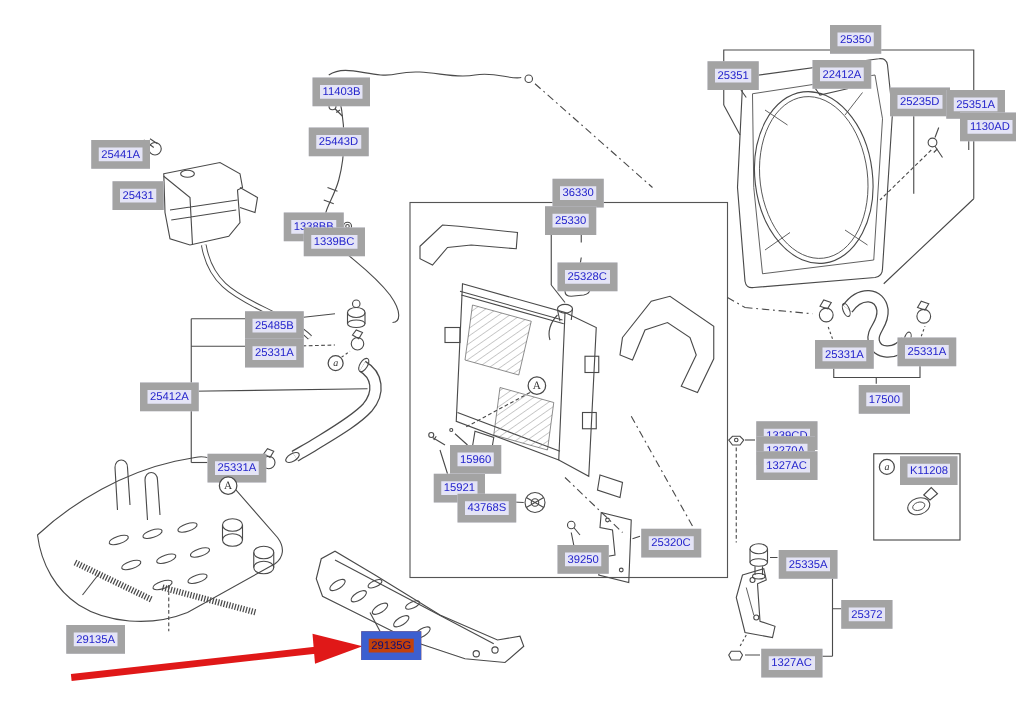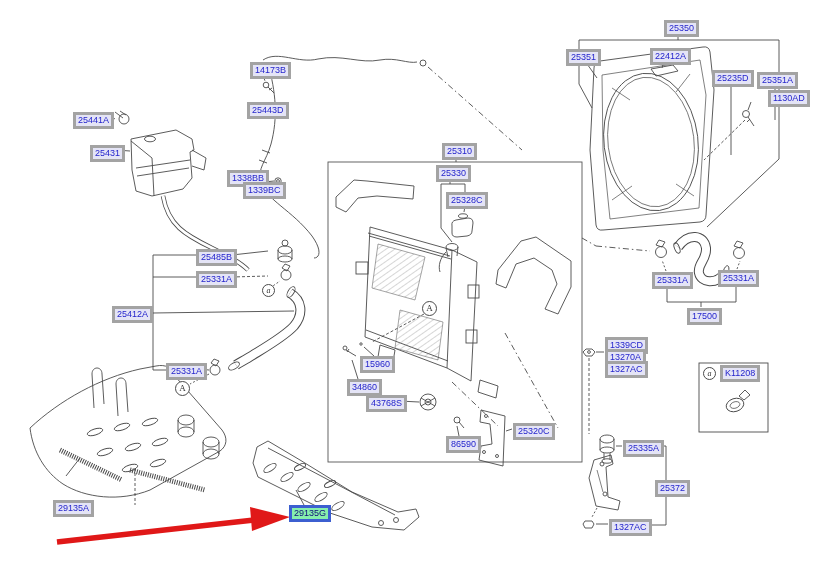--- a/index.html
+++ b/index.html
@@ -1,22 +1,22 @@
 <!DOCTYPE html>
 <html><head>
 <meta charset="utf-8">
 <style>
   html,body{margin:0;padding:0;background:#fff;}
   #canvas{position:relative;width:813px;height:582px;background:#ffffff;overflow:hidden;
           font-family:"Liberation Sans",sans-serif;}
   svg{position:absolute;left:0;top:0;}
   .lbl{position:absolute;font:9px/11px "Liberation Sans",sans-serif;letter-spacing:0;
-       padding:0 2px;background:#e4e4f6;border:3px solid #a3a3a3;color:#2424cc;
+       padding:0 2px;background:#e4e4f6;border:6px solid #a3a3a3;color:#2424cc;
        white-space:nowrap;cursor:pointer;}
-  .lbl.hl{background:#86efac;border-color:#3c5fd0;color:#0d0d78;}
+  .lbl.hl{background:#c2410c;border-color:#3c5fd0;color:#0d0d78;}
   .marker{position:absolute;border:1px solid #4a4a4a;border-radius:50%;background:#fff;
           color:#333;text-align:center;font-family:"Liberation Serif",serif;}
   .mA{width:13px;height:13px;font-size:9px;line-height:13px;}
   .ma{width:11px;height:11px;font-size:8px;line-height:11px;font-style:italic;}
 </style>
 </head>
 <body>
 
 <div id="canvas">
 
@@ -234,55 +234,55 @@
       <path d="M739,396 L745,390 L750,395 L744,400 Z"></path>
     </g>
 
     <g>
       <path d="M57,542 L254,520" stroke="#e01818" stroke-width="5.5"></path>
       <polygon points="250,507 290,517 252,531" fill="#e01818" stroke="none"></polygon>
     </g>
   </g>
 </svg>
 
-<div class="lbl" style="left:250px;top:62px">14173B</div>
+<div class="lbl" style="left:250px;top:62px">11403B</div>
 <div class="lbl" style="left:247px;top:102px">25443D</div>
 <div class="lbl" style="left:73px;top:112px">25441A</div>
 <div class="lbl" style="left:90px;top:145px">25431</div>
 <div class="lbl" style="left:227px;top:170px">1338BB</div>
 <div class="lbl" style="left:243px;top:182px">1339BC</div>
 <div class="lbl" style="left:196px;top:249px">25485B</div>
 <div class="lbl" style="left:196px;top:271px">25331A</div>
 <div class="lbl" style="left:112px;top:306px">25412A</div>
 <div class="lbl" style="left:166px;top:363px">25331A</div>
 <div class="lbl" style="left:53px;top:500px">29135A</div>
 <div class="lbl hl" style="left:289px;top:505px">29135G</div>
-<div class="lbl" style="left:442px;top:143px">25310</div>
+<div class="lbl" style="left:442px;top:143px">36330</div>
 <div class="lbl" style="left:436px;top:165px">25330</div>
-<div class="lbl" style="left:446px;top:192px">25328C</div>
+<div class="lbl" style="left:446px;top:210px">25328C</div>
 <div class="lbl" style="left:360px;top:356px">15960</div>
-<div class="lbl" style="left:347px;top:379px">34860</div>
+<div class="lbl" style="left:347px;top:379px">15921</div>
 <div class="lbl" style="left:366px;top:395px">43768S</div>
-<div class="lbl" style="left:446px;top:436px">86590</div>
+<div class="lbl" style="left:446px;top:436px">39250</div>
 <div class="lbl" style="left:513px;top:423px">25320C</div>
 <div class="lbl" style="left:664px;top:20px">25350</div>
 <div class="lbl" style="left:566px;top:49px">25351</div>
 <div class="lbl" style="left:650px;top:48px">22412A</div>
 <div class="lbl" style="left:712px;top:70px">25235D</div>
 <div class="lbl" style="left:757px;top:72px">25351A</div>
 <div class="lbl" style="left:768px;top:90px">1130AD</div>
 <div class="lbl" style="left:652px;top:272px">25331A</div>
 <div class="lbl" style="left:718px;top:270px">25331A</div>
 <div class="lbl" style="left:687px;top:308px">17500</div>
 <div class="lbl" style="left:605px;top:337px">1339CD</div>
 <div class="lbl" style="left:605px;top:349px">13270A</div>
 <div class="lbl" style="left:605px;top:361px">1327AC</div>
 <div class="lbl" style="left:720px;top:365px">K11208</div>
 <div class="lbl" style="left:623px;top:440px">25335A</div>
-<div class="lbl" style="left:655px;top:480px">25372</div>
+<div class="lbl" style="left:673px;top:480px">25372</div>
 <div class="lbl" style="left:609px;top:519px">1327AC</div>
 
 <div class="marker ma" style="left:262px;top:284px">a</div>
 <div class="marker mA" style="left:175px;top:381px">A</div>
 <div class="marker mA" style="left:422px;top:301px">A</div>
 <div class="marker ma" style="left:703px;top:367px">a</div>
 
 </div>
 
 </body></html>

